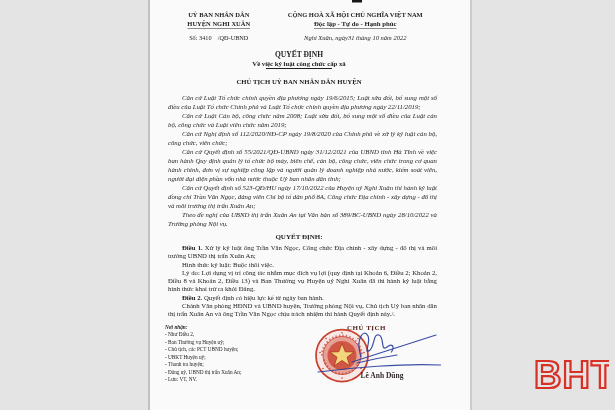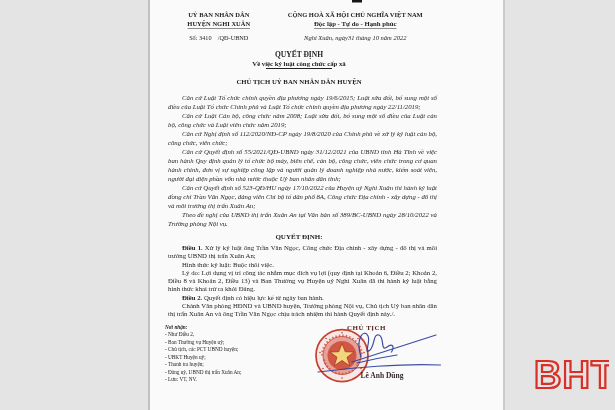--- a/index.html
+++ b/index.html
@@ -1,18 +1,18 @@
 <!DOCTYPE html>
 <html><head>
 <meta charset="utf-8">
 <style>
   html,body{margin:0;padding:0;}
   .stage{position:relative;width:615px;height:410px;background:#e4e4e4;overflow:hidden;
          font-family:"Liberation Serif", serif;}
-  .paper-clip{position:absolute;left:148px;top:0;width:357px;height:410px;box-sizing:border-box;
+  .paper-clip{position:absolute;left:148px;top:0;width:324px;height:410px;box-sizing:border-box;
               background:#fafafa;border-left:2px solid #c0c0c0;border-right:2px solid #cbcbcb;
               overflow:hidden;}
   .paper{width:596px;height:820px;transform:scale(0.5);transform-origin:0 0;color:#1e1e1e;}
   .top-mark{position:absolute;left:404px;top:0;width:20px;height:5px;background:#161616;}
 
   
   .hdr{display:flex;padding:20px 20px 0 30px;}
   .hdr-left{width:215px;text-align:center;}
   .hdr-right{flex:1;text-align:center;}
   .org1,.org2{font-weight:bold;font-size:13px;line-height:17px;}

